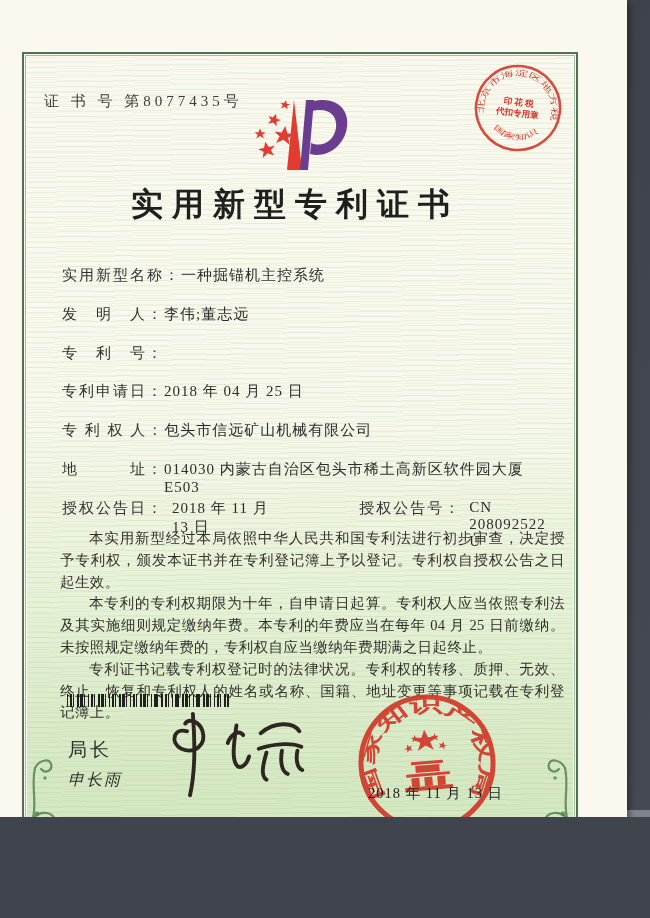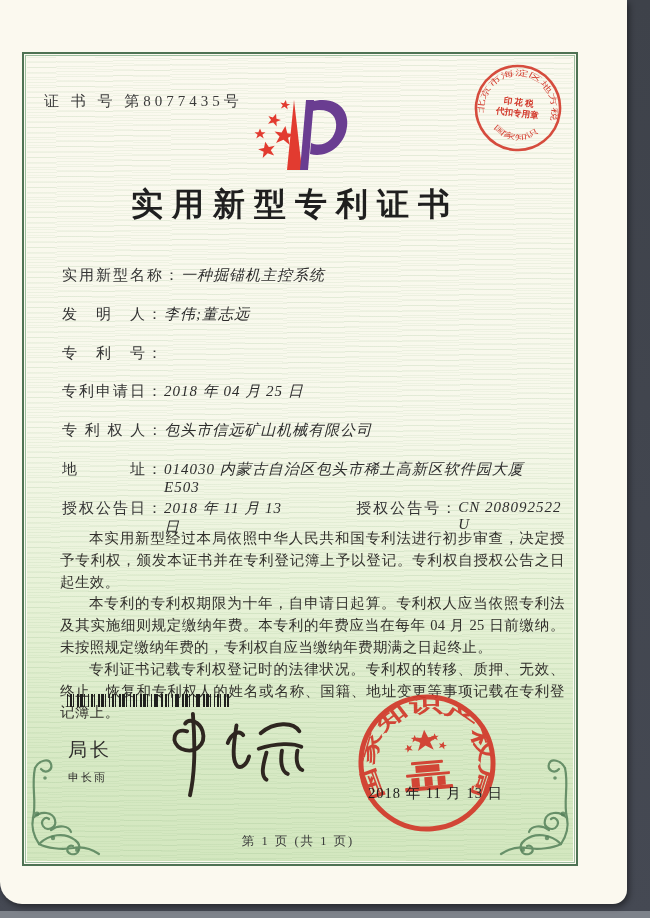--- a/index.html
+++ b/index.html
@@ -1,16 +1,16 @@
 <!DOCTYPE html>
 <html><head>
 <meta charset="utf-8">
 <style>
   html,body{margin:0;padding:0;background:#40444c;}
-  .photo{position:relative;width:650px;height:918px;overflow:hidden;
+  .photo{position:relative;width:650px;height:817px;overflow:hidden;
          background:linear-gradient(180deg,#3e424a 0%,#454953 100%);
          font-family:"Liberation Serif","DejaVu Serif",serif;color:#2b2b2b;}
   .mat-edge{position:absolute;left:0;bottom:0;width:100%;height:7px;background:#7e838b;}
   .page{position:absolute;left:0;top:0;width:627px;height:904px;
         background:#fbf9ef;border-radius:0 0 14px 22px;
         box-shadow:2px 3px 6px rgba(0,0,0,.45);}
   .frame{position:absolute;left:22px;top:52px;width:552px;height:810px;
          border:2px solid #4e7253;}
   .frame-inner{position:absolute;inset:1px;border:1px solid #9dbf9f;}
   .guilloche{position:absolute;inset:3px;pointer-events:none;
@@ -19,31 +19,31 @@
        repeating-linear-gradient(181.5deg, rgba(122,170,112,.08) 0 1px, transparent 1px 6px),
        linear-gradient(180deg, rgba(251,249,239,0) 0%, rgba(243,247,231,.45) 45%,
                        rgba(227,240,210,.85) 68%, rgba(215,233,196,1) 88%, rgba(211,231,191,1) 100%);}
   .cert-no{position:absolute;left:44px;top:92px;font-size:15px;letter-spacing:4px;color:#3a3a3a;}
   .logo{position:absolute;left:244px;top:90px;}
   .title{position:absolute;left:60px;top:183px;width:470px;text-align:center;
          font-size:32px;font-weight:600;letter-spacing:9px;color:#1f1f1f;}
   .fields{position:absolute;left:62px;top:266px;width:500px;font-size:15px;}
   .frow{height:38.8px;display:flex;align-items:flex-start;}
   .frow .lbl{white-space:pre;letter-spacing:2px;color:#333;}
-  .frow .val{letter-spacing:1px;color:#2d2d2d;font-style:italic;}
-  .grant{display:flex;gap:0;}
+  .frow .val{letter-spacing:1px;color:#2d2d2d;}
+  .grant{display:flex;gap:8px;}
   .grant .col2{margin-left:72px;}
   .bodytext{position:absolute;left:60px;top:528px;width:505px;font-size:14.5px;
             line-height:21.8px;text-align:justify;color:#32302c;letter-spacing:.4px;}
   .bodytext p{margin:0;text-indent:2em;}
   .barcode{position:absolute;left:67px;top:694px;width:162px;height:13px;
      background:repeating-linear-gradient(90deg,#20201e 0 1.5px,transparent 1.5px 3px,
         #20201e 3px 5.5px,transparent 5.5px 6.5px,#20201e 6.5px 7.5px,transparent 7.5px 10.5px);}
   .signer-title{position:absolute;left:68px;top:737px;font-size:19px;letter-spacing:3px;color:#2e2d2b;}
-  .signer-name{position:absolute;left:68px;top:770px;font-size:11px;letter-spacing:2px;color:#2e2d2b;}
+  .signer-name{position:absolute;left:68px;top:770px;font-size:16px;letter-spacing:2px;color:#2e2d2b;font-style:italic;}
   .signature{position:absolute;left:160px;top:710px;}
   .office-seal{position:absolute;left:352px;top:688px;}
   .seal-date{position:absolute;left:368px;top:784px;font-size:14.5px;letter-spacing:1px;color:#1f1f1f;}
   .footer{position:absolute;left:198px;top:833px;width:200px;text-align:center;
           font-size:12.5px;letter-spacing:2px;color:#3a3a3a;}
   .tax-stamp{position:absolute;left:470px;top:60px;transform:rotate(7deg);}
   .ornament{position:absolute;bottom:2px;}
   .ornament.bl{left:1px;}
   .ornament.br{right:1px;transform:scaleX(-1);}
   svg text{font-family:"Liberation Serif","DejaVu Serif",serif;}

